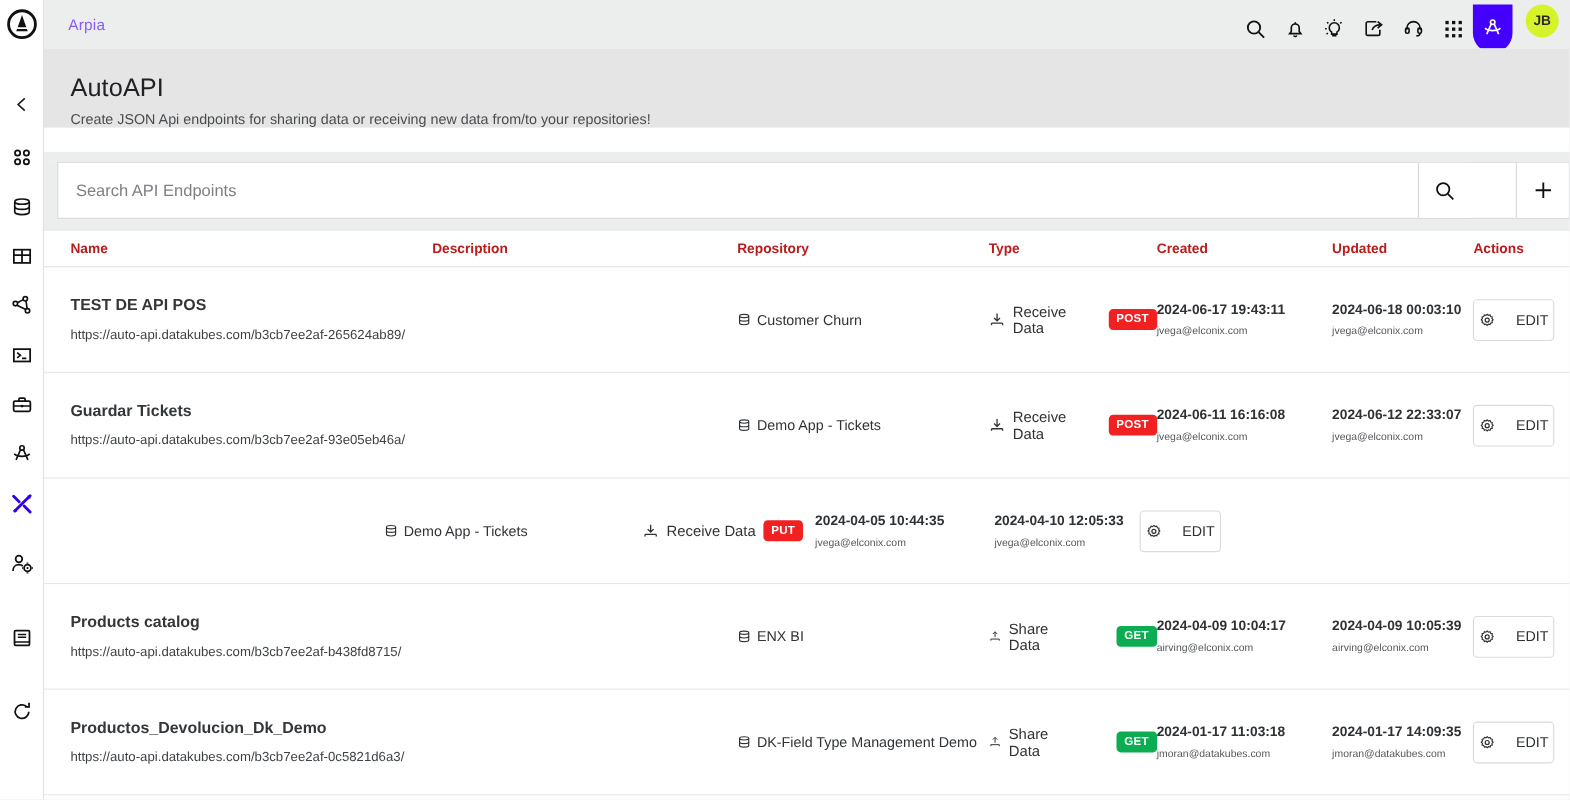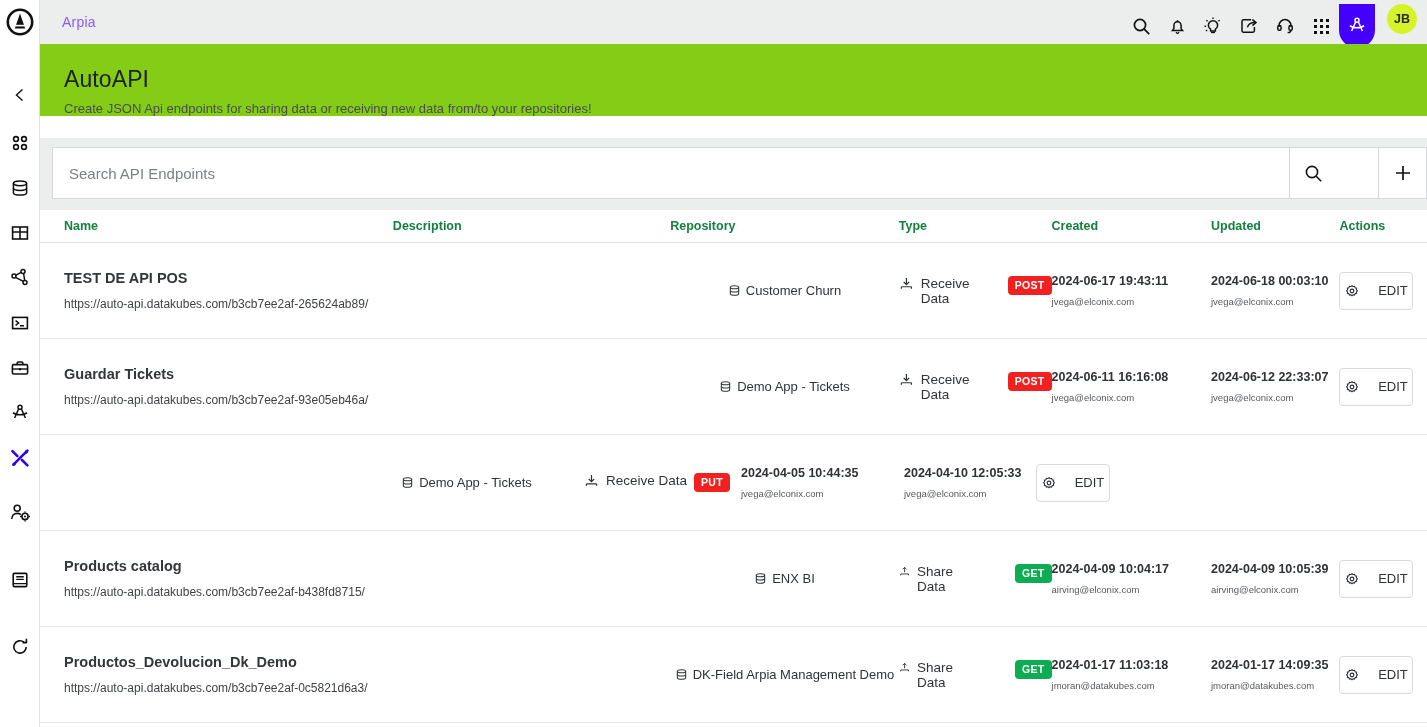--- a/index.html
+++ b/index.html
@@ -73,21 +73,21 @@
     display: flex; align-items: center; justify-content: center;
     cursor: pointer;
   }
 
   
   .page {
     position: absolute; left: 40px; top: 44px;
     width: 1387px; height: 683px;
     background: #ffffff;
   }
-  .page-head { padding: 22px 0 0 24px; background: #84cc16; }
+  .page-head { padding: 22px 0 0 24px; background: #e5e5e5; }
   .page-title { font-size: 23px; color: #202124; font-weight: 400; letter-spacing: .1px; }
   .page-sub { margin-top: 8px; font-size: 13px; color: #4a4d50; }
 
   .band { margin-top: 22px; background: #eceded; height: 9px; width: 100%; }
 
   
   .searchbar-wrap { background: #eceded; padding: 0 0 11px 0; }
   .searchbar {
     margin-left: 12px; width: 1375px; height: 52px;
     display: flex; background: #ffffff;
@@ -108,40 +108,40 @@
   .search-btn { border-left: 1px solid #d7d8da; }
   .add-btn { border-left: 1px solid #d7d8da; }
 
   
   .table { width: 1387px; background: #ffffff; }
   .thead {
     display: flex; align-items: center;
     height: 33px; border-bottom: 1px solid #dfe0e1;
     padding-left: 24px;
   }
-  .thead .th { font-size: 12.5px; font-weight: bold; color: #15803d; }
+  .thead .th { font-size: 12.5px; font-weight: bold; color: #b91c1c; }
 
   .col-name   { width: 338px; }
   .col-desc   { width: 285px; }
   .col-repo   { width: 235px; }
   .col-type   { width: 157px; }
   .col-created{ width: 132px; }
   .col-updated{ width: 132px; margin-left: 31px; }
   .col-actions{ width: 90px; }
 
   .trow {
     display: flex; align-items: center;
     height: 96px; border-bottom: 1px solid #e6e7e8;
     padding-left: 24px;
   }
   .cell-name .nm { font-size: 14.5px; color: #34373a; font-weight: bold; }
   .cell-name .url { margin-top: 11px; font-size: 12px; color: #3f4245; }
 
-  .repo-cell { display: flex; align-items: center; gap: 5px; font-size: 13px; color: #303336; justify-content: center; }
-  .type-cell { display: flex; align-items: flex-start; gap: 7px; font-size: 13.5px; color: #303336; }
+  .repo-cell { display: flex; align-items: center; gap: 5px; font-size: 13px; color: #303336; }
+  .type-cell { display: flex; align-items: center; gap: 7px; font-size: 13.5px; color: #303336; }
   .badge {
     font-size: 10.5px; font-weight: bold; color: #ffffff;
     padding: 3px 7px 4px; border-radius: 4px; letter-spacing: .3px;
   }
   .badge.post, .badge.put { background: #f22121; }
   .badge.get { background: #0cad52; margin-left: 40px; }
 
   .date-cell .d { font-size: 12.5px; font-weight: bold; color: #2f3235; }
   .date-cell .who { margin-top: 8px; font-size: 9.5px; color: #55585b; }
 
@@ -539,21 +539,21 @@
               <div class="url">https://auto-api.datakubes.com/b3cb7ee2af-0c5821d6a3/</div>
             </div>
             <div class="col-desc"><span></span></div>
             <div class="col-repo">
               <span class="repo-cell">
                 <svg width="13" height="13" viewBox="0 0 20 20">
                   <ellipse cx="10" cy="5" rx="6.4" ry="2.3" fill="none" stroke="#2f3235" stroke-width="1.6"></ellipse>
                   <path d="M3.6 5 v10 c0 1.3 2.9 2.3 6.4 2.3 s6.4-1 6.4-2.3 V5" fill="none" stroke="#2f3235" stroke-width="1.6"></path>
                   <path d="M3.6 10 c0 1.3 2.9 2.3 6.4 2.3 s6.4-1 6.4-2.3" fill="none" stroke="#2f3235" stroke-width="1.6"></path>
                 </svg>
-                <span>DK-Field Arpia Management Demo</span>
+                <span>DK-Field Type Management Demo</span>
               </span>
             </div>
             <div class="col-type">
               <span class="type-cell">
                 <svg width="15" height="15" viewBox="0 0 20 20">
                   <path d="M10 11.4 V2.6 M6.4 6.2 L10 2.6 L13.6 6.2" fill="none" stroke="#2f3235" stroke-width="1.6"></path>
                   <path d="M3.2 14.4 H16.8 M3.2 14.4 V17 M16.8 14.4 V17" fill="none" stroke="#2f3235" stroke-width="1.6"></path>
                 </svg>
                 <span>Share Data</span>
                 <span class="badge get" style="background: rgb(12, 173, 82);">GET</span>

